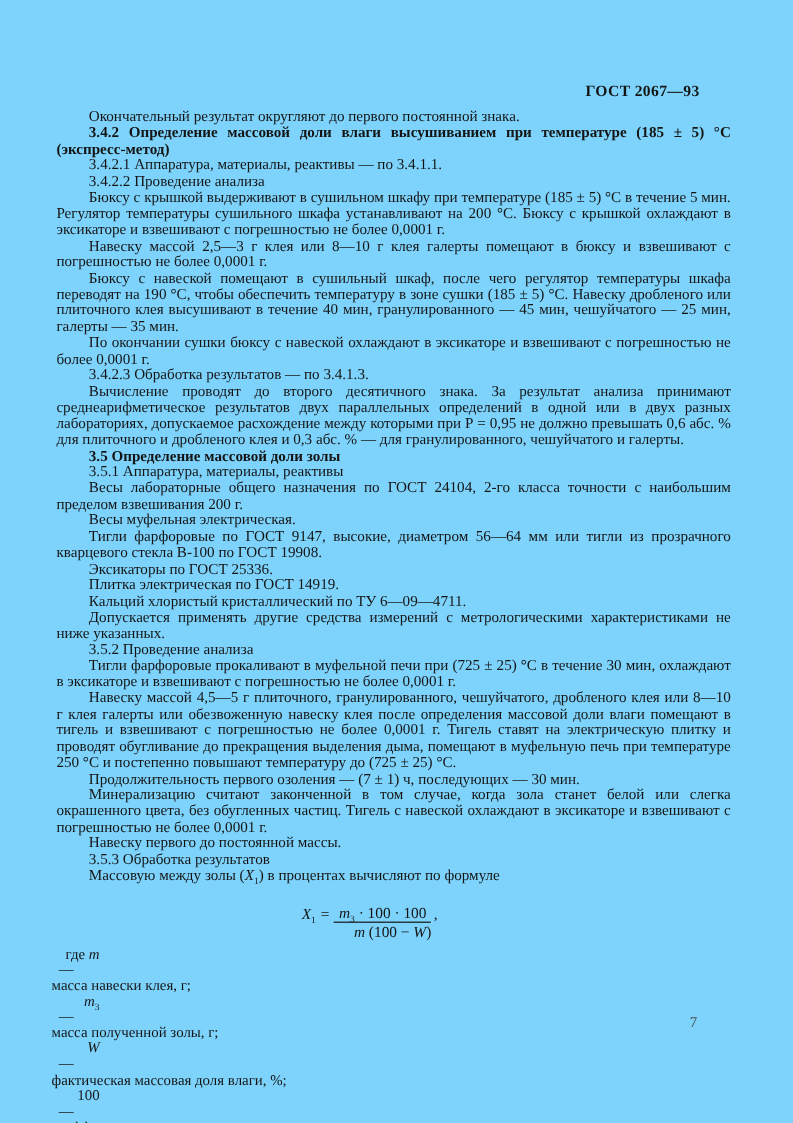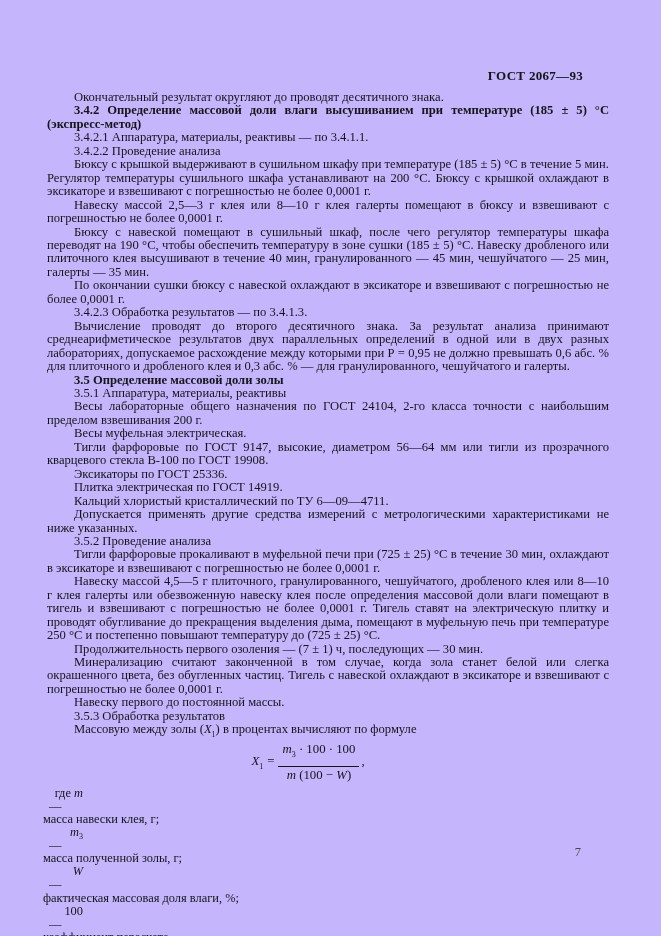--- a/index.html
+++ b/index.html
@@ -1,20 +1,20 @@
 <!DOCTYPE html>
 <html><head>
 <meta charset="utf-8">
 <style>
   html, body { margin: 0; padding: 0; background: #ffffff; }
   .page {
     position: relative;
     width: 661px;
     height: 936px;
-    background: #c4b5fd;
+    background: #7dd3fc;
     overflow: hidden;
     font-family: "Liberation Serif", "DejaVu Serif", serif;
     color: #151515;
   }
   .doc-header {
     position: absolute;
     top: 68px;
     right: 78px;
     font-size: 13px;
     font-weight: bold;
@@ -42,23 +42,24 @@
   .f-eq { margin: 0 4px; }
   .frac {
     display: inline-block;
     vertical-align: middle;
     text-align: center;
     line-height: 14px;
   }
   .frac .num {
     display: block;
     border-bottom: 1px solid #151515;
-    padding: 0 4px 10px 4px;
+    padding: 0 4px 0 4px;
+    margin-top: 12px;
   }
-  .frac .den { display: block; padding-top: 1px; }
+  .frac .den { display: block; padding-top: 1px; text-align: right; }
   .f-comma { margin-left: 2px; }
   .defs { margin-top: 5px; margin-left: -4px; line-height: 13.1px; font-size: 12.4px; }
   .def-row { display: flex; text-align: left; flex-direction: column; }
   .def-term { flex: none; width: 40px; text-align: right; white-space: pre; }
   .def-dash { flex: none; padding: 0 5px 0 6px; }
   .def-text { flex: 1; font-family: Liberation Serif, serif; }
   .page-number {
     position: absolute;
     top: 845px;
     right: 80px;
@@ -69,21 +70,21 @@
 </head>
 <body>
 
 <div class="page">
 
   <div class="doc-header">ГОСТ 2067—93</div>
 
   <div class="content">
 
     <div id="para-list">
-        <div class="para">Окончательный результат округляют до проводят десятичного знака.</div>
+        <div class="para">Окончательный результат округляют до первого постоянной знака.</div>
         <div class="para bold">3.4.2 Определение массовой доли влаги высушиванием при температуре (185 ± 5) °С (экспресс-метод)</div>
         <div class="para">3.4.2.1 Аппаратура, материалы, реактивы — по 3.4.1.1.</div>
         <div class="para">3.4.2.2 Проведение анализа</div>
         <div class="para">Бюксу с крышкой выдерживают в сушильном шкафу при температуре (185 ± 5) °С в течение 5 мин. Регулятор температуры сушильного шкафа устанавливают на 200 °С. Бюксу с крышкой охлаждают в эксикаторе и взвешивают с погрешностью не более 0,0001 г.</div>
         <div class="para">Навеску массой 2,5—3 г клея или 8—10 г клея галерты помещают в бюксу и взвешивают с погрешностью не более 0,0001 г.</div>
         <div class="para">Бюксу с навеской помещают в сушильный шкаф, после чего регулятор температуры шкафа переводят на 190 °С, чтобы обеспечить температуру в зоне сушки (185 ± 5) °С. Навеску дробленого или плиточного клея высушивают в течение 40 мин, гранулированного — 45 мин, чешуйчатого — 25 мин, галерты — 35 мин.</div>
         <div class="para">По окончании сушки бюксу с навеской охлаждают в эксикаторе и взвешивают с погрешностью не более 0,0001 г.</div>
         <div class="para">3.4.2.3 Обработка результатов — по 3.4.1.3.</div>
         <div class="para">Вычисление проводят до второго десятичного знака. За результат анализа принимают среднеарифметическое результатов двух параллельных определений в одной или в двух разных лабораториях, допускаемое расхождение между которыми при Р = 0,95 не должно превышать 0,6 абс. % для плиточного и дробленого клея и 0,3 абс. % — для гранулированного, чешуйчатого и галерты.</div>
         <div class="para bold">3.5 Определение массовой доли золы</div>

